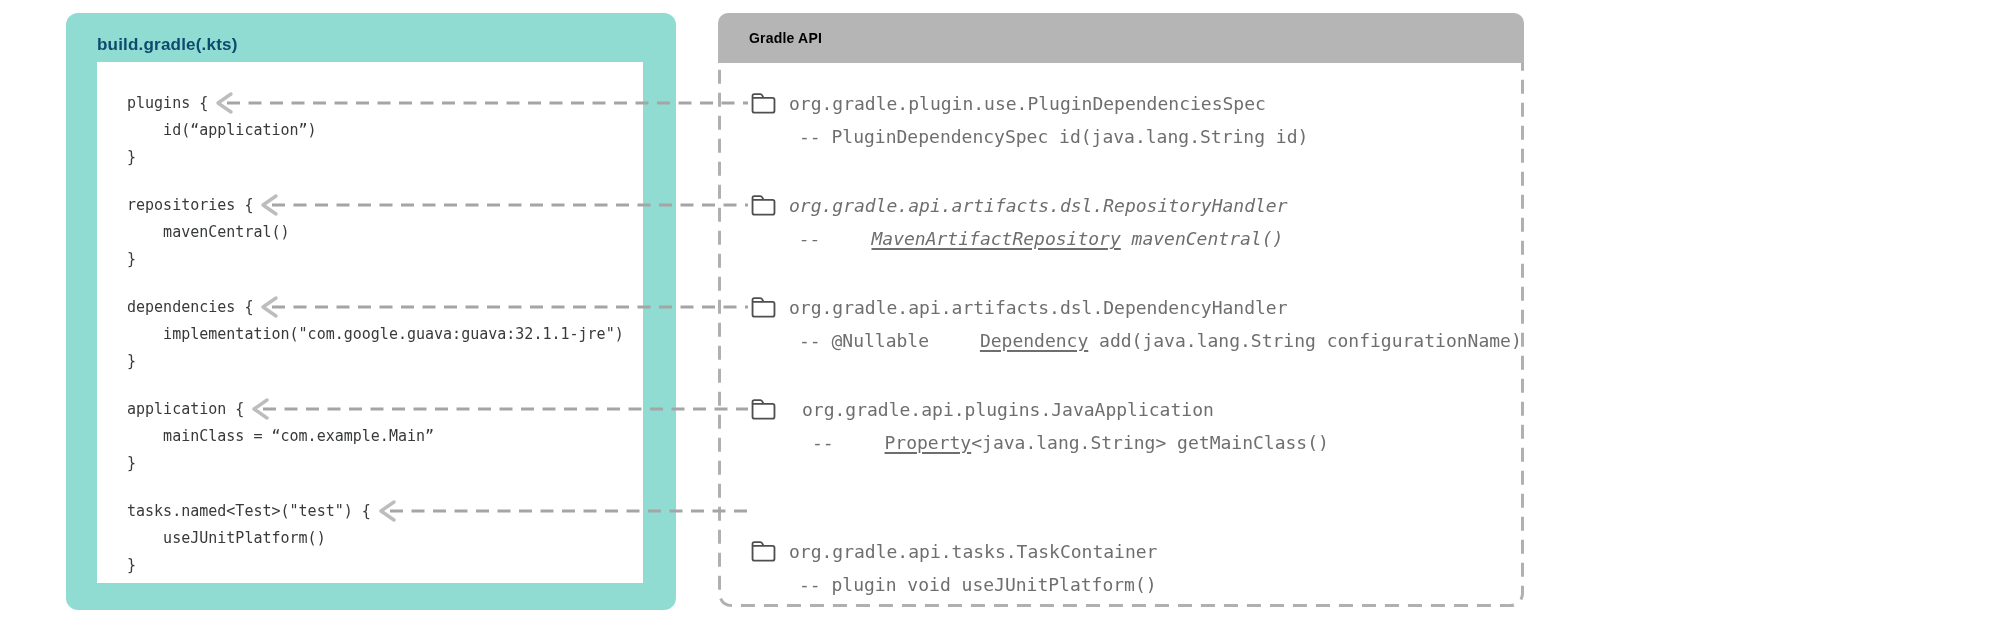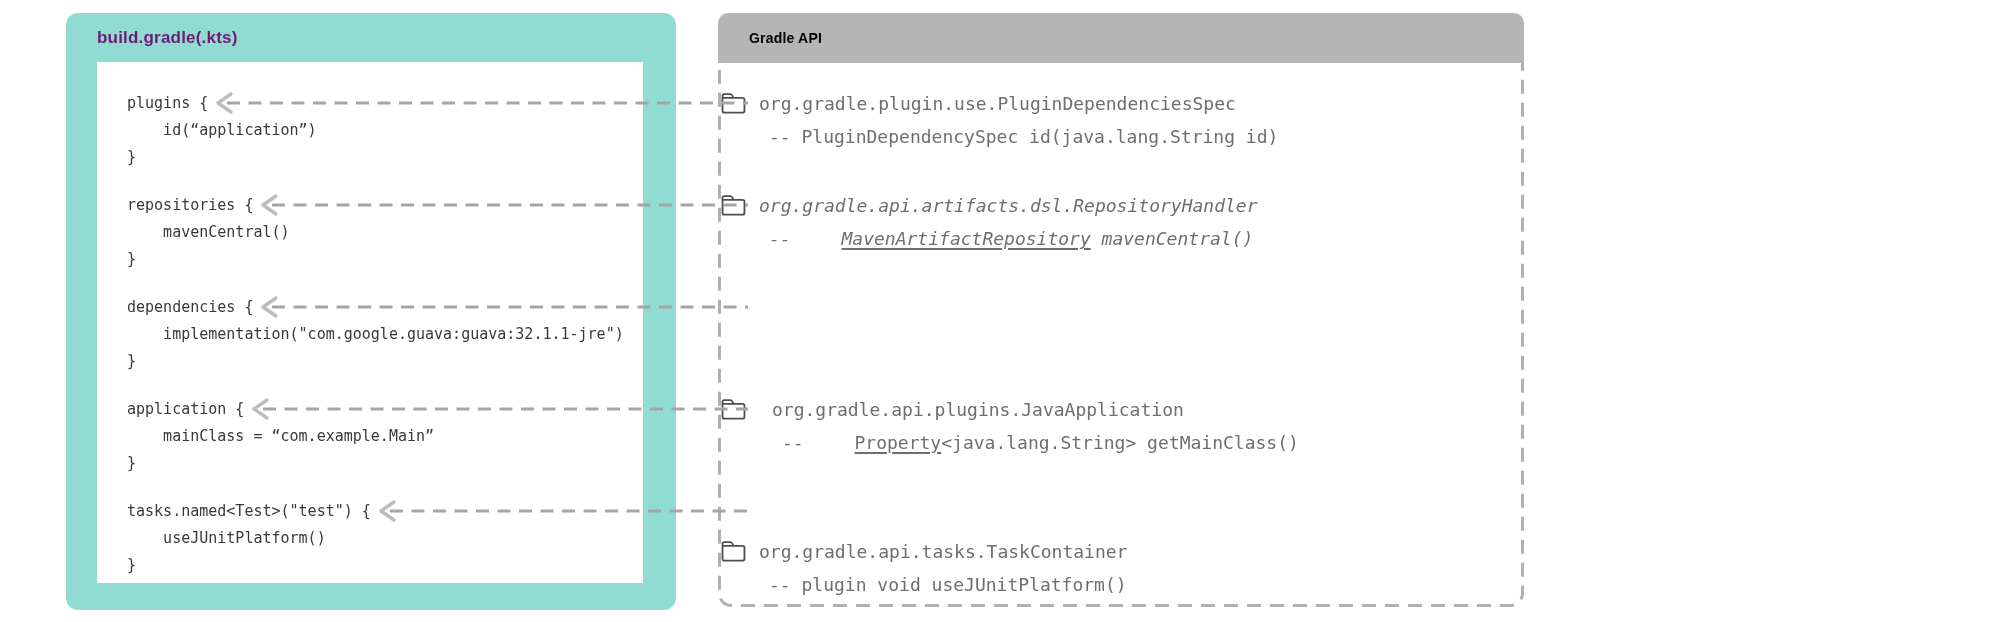--- a/index.html
+++ b/index.html
@@ -16,23 +16,23 @@
   .left-panel {
     position: absolute;
     left: 66px; top: 13px;
     width: 610px; height: 597px;
     background: var(--panel-teal, #90dcd2);
     border-radius: 12px;
     z-index: 1;
   }
   .left-title {
     position: absolute;
-    left: 31px; top: 0;
+    left: 31px; top: 7px;
     height: 31px; line-height: 50px;
-    color: #701a75;
+    color: #0c4a6e;
     font-weight: 700;
     font-size: 17px;
     letter-spacing: 0.2px;
   }
   .card {
     position: absolute;
     left: 31px; top: 49px;
     width: 546px; height: 521px;
     background: #ffffff;
     border-radius: 0;
@@ -67,21 +67,21 @@
     margin-left: 31px;
     line-height: 50px;
     color: #000000;
     font-weight: 700;
     font-size: 14px;
     letter-spacing: 0.2px;
   }
   .entries { position: absolute; inset: 0; z-index: 3; }
   .api-entry {
     position: absolute;
-    left: 720px;
+    left: 750px;
     display: flex;
     gap: 12px;
     font-family: "DejaVu Sans Mono", monospace;
     font-size: 18px;
     color: var(--api-text, #6e6e6e);
   }
   .api-entry .folder-svg { flex: none; margin-top: 3px; }
   .api-lines { line-height: 33px; white-space: pre; }
   .api-member { padding-left: 10px; }
   .seg-u {
@@ -129,20 +129,26 @@
           <path d="M2.6 8.2 V6 Q2.6 4.2 4.4 4.2 H10.7 Q11.9 4.2 12.5 5.3 L14.1 8.2 H23.4 Q25.4 8.2 25.4 10.2 V21.6 Q25.4 23.6 23.4 23.6 H4.6 Q2.6 23.6 2.6 21.6 Z M2.6 8.2 H14.1" fill="none" stroke="#4f4f4f" stroke-width="1.9" stroke-linejoin="round" stroke-linecap="round"></path>
         </svg>
         <div class="api-lines"><div class="api-type">org.gradle.plugin.use.PluginDependenciesSpec</div><div class="api-member"><span>-- PluginDependencySpec id(java.lang.String id)</span></div></div>
       </div>
       <div class="api-entry" style="top: 189px; font-style: italic;">
         <svg viewBox="0 0 28 26" width="27" height="25" class="folder-svg">
           <path d="M2.6 8.2 V6 Q2.6 4.2 4.4 4.2 H10.7 Q11.9 4.2 12.5 5.3 L14.1 8.2 H23.4 Q25.4 8.2 25.4 10.2 V21.6 Q25.4 23.6 23.4 23.6 H4.6 Q2.6 23.6 2.6 21.6 Z M2.6 8.2 H14.1" fill="none" stroke="#4f4f4f" stroke-width="1.9" stroke-linejoin="round" stroke-linecap="round"></path>
         </svg>
         <div class="api-lines"><div class="api-type">org.gradle.api.artifacts.dsl.RepositoryHandler</div><div class="api-member"><span>-- </span><span class="seg-u">MavenArtifactRepository</span><span> mavenCentral()</span></div></div>
       </div>
+      <div class="api-entry" style="top: 291px;">
+        <svg viewBox="0 0 28 26" width="27" height="25" class="folder-svg">
+          <path d="M2.6 8.2 V6 Q2.6 4.2 4.4 4.2 H10.7 Q11.9 4.2 12.5 5.3 L14.1 8.2 H23.4 Q25.4 8.2 25.4 10.2 V21.6 Q25.4 23.6 23.4 23.6 H4.6 Q2.6 23.6 2.6 21.6 Z M2.6 8.2 H14.1" fill="none" stroke="#4f4f4f" stroke-width="1.9" stroke-linejoin="round" stroke-linecap="round"></path>
+        </svg>
+        <div class="api-lines"><div class="api-type">org.gradle.api.artifacts.dsl.DependencyHandler</div><div class="api-member"><span>-- @Nullable </span><span class="seg-u">Dependency</span><span> add(java.lang.String configurationName)</span></div></div>
+      </div>
       <div class="api-entry" style="top: 393px; gap: 25px;">
         <svg viewBox="0 0 28 26" width="27" height="25" class="folder-svg">
           <path d="M2.6 8.2 V6 Q2.6 4.2 4.4 4.2 H10.7 Q11.9 4.2 12.5 5.3 L14.1 8.2 H23.4 Q25.4 8.2 25.4 10.2 V21.6 Q25.4 23.6 23.4 23.6 H4.6 Q2.6 23.6 2.6 21.6 Z M2.6 8.2 H14.1" fill="none" stroke="#4f4f4f" stroke-width="1.9" stroke-linejoin="round" stroke-linecap="round"></path>
         </svg>
         <div class="api-lines"><div class="api-type">org.gradle.api.plugins.JavaApplication</div><div class="api-member"><span>-- </span><span class="seg-u">Property</span><span>&lt;java.lang.String&gt; getMainClass()</span></div></div>
       </div>
       <div class="api-entry" style="top: 495px; margin-top: 40px;">
         <svg viewBox="0 0 28 26" width="27" height="25" class="folder-svg">
           <path d="M2.6 8.2 V6 Q2.6 4.2 4.4 4.2 H10.7 Q11.9 4.2 12.5 5.3 L14.1 8.2 H23.4 Q25.4 8.2 25.4 10.2 V21.6 Q25.4 23.6 23.4 23.6 H4.6 Q2.6 23.6 2.6 21.6 Z M2.6 8.2 H14.1" fill="none" stroke="#4f4f4f" stroke-width="1.9" stroke-linejoin="round" stroke-linecap="round"></path>
         </svg>

